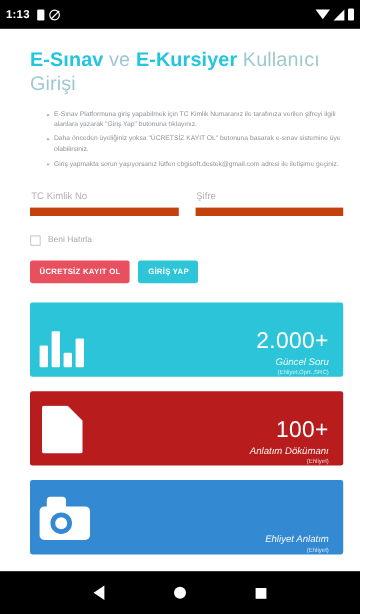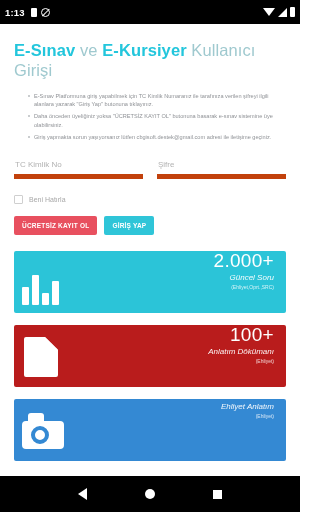--- a/index.html
+++ b/index.html
@@ -22,21 +22,21 @@
   .sb-spacer{flex:1;}
   .sb-right-icons{display:flex;align-items:center;gap:3px;}
   .ic-sim{width:6px;height:9px;background:#fff;border-radius:1px;}
   .ic-noalarm{width:9px;height:9px;border:1.3px solid #fff;border-radius:50%;position:relative;}
   .ic-noalarm:after{content:"";position:absolute;left:-1px;top:3px;width:10px;height:1.3px;background:#fff;transform:rotate(-45deg);}
   .ic-wifi{width:0;height:0;border-left:6px solid transparent;border-right:6px solid transparent;border-top:8px solid #fff;}
   .ic-signal{width:0;height:0;border-left:9px solid transparent;border-bottom:9px solid #fff;}
   .ic-batt{width:5px;height:10px;background:#fff;border-radius:1px;}
 
   
-  .content{padding:0 14px;}
+  .content{padding:0 14px;margin-left:11px;}
 
   .title{
     margin-top:16px;
     font-size:16.5px;line-height:20px;
     color:#9fc9cf;font-weight:normal;
     letter-spacing:.1px;
   }
   .title b{color:#23c6dc;font-weight:bold;}
 
   .bullets{margin-top:12px;padding-left:14px;}
@@ -48,21 +48,21 @@
   }
   .bullets li:before{
     content:"";position:absolute;left:0;top:3px;
     width:2px;height:2px;border-radius:50%;background:#b9bcbf;
   }
 
   
   .form-row{display:flex;gap:14px;margin-top:12px;}
   .field{flex:1;}
   .field input{
-    width:100%;border:none;border-bottom:5px solid #c2410c;
+    width:100%;border:none;border-bottom:7px solid #c2410c;
     background:transparent;outline:none;
     font-family:"Liberation Sans", sans-serif;
     font-size:8px;color:#555;padding:0 0 5px 1px;
   }
   .field input::placeholder{color:#b2b2b2;}
 
   .remember{display:flex;align-items:center;gap:6px;margin-top:16px;}
   .checkbox{
     width:9px;height:9px;border:1px solid #cfcfcf;border-radius:1px;background:#fff;
   }
@@ -75,21 +75,21 @@
     font-weight:bold;font-size:6.5px;letter-spacing:.2px;
     padding:6px 8px;cursor:pointer;
   }
   .btn-register{background:#e8505f;}
   .btn-login{background:#2fc5d8;}
 
   
   .cards{margin-top:16px;display:flex;flex-direction:column;gap:12px;}
   .card{
     position:relative;height:62px;border-radius:2px;overflow:hidden;
-    display:flex;align-items:flex-start;justify-content:flex-end;
+    display:flex;align-items:flex-end;justify-content:flex-end;
     padding-right:12px;color:#fff;
   }
   .card-teal{background:#2bc4d8;}
   .card-red{background:#b91c1c;}
   .card-blue{background:#3489d3;}
   .card-text{text-align:right;line-height:1;}
   .card-num{font-size:19px;font-weight:normal;letter-spacing:.3px;}
   .card-label{font-size:8px;margin-top:4px;color:rgba(255,255,255,.95);font-style:italic;}
   .card-sub{font-size:5px;margin-top:3px;color:rgba(255,255,255,.8);}
 

